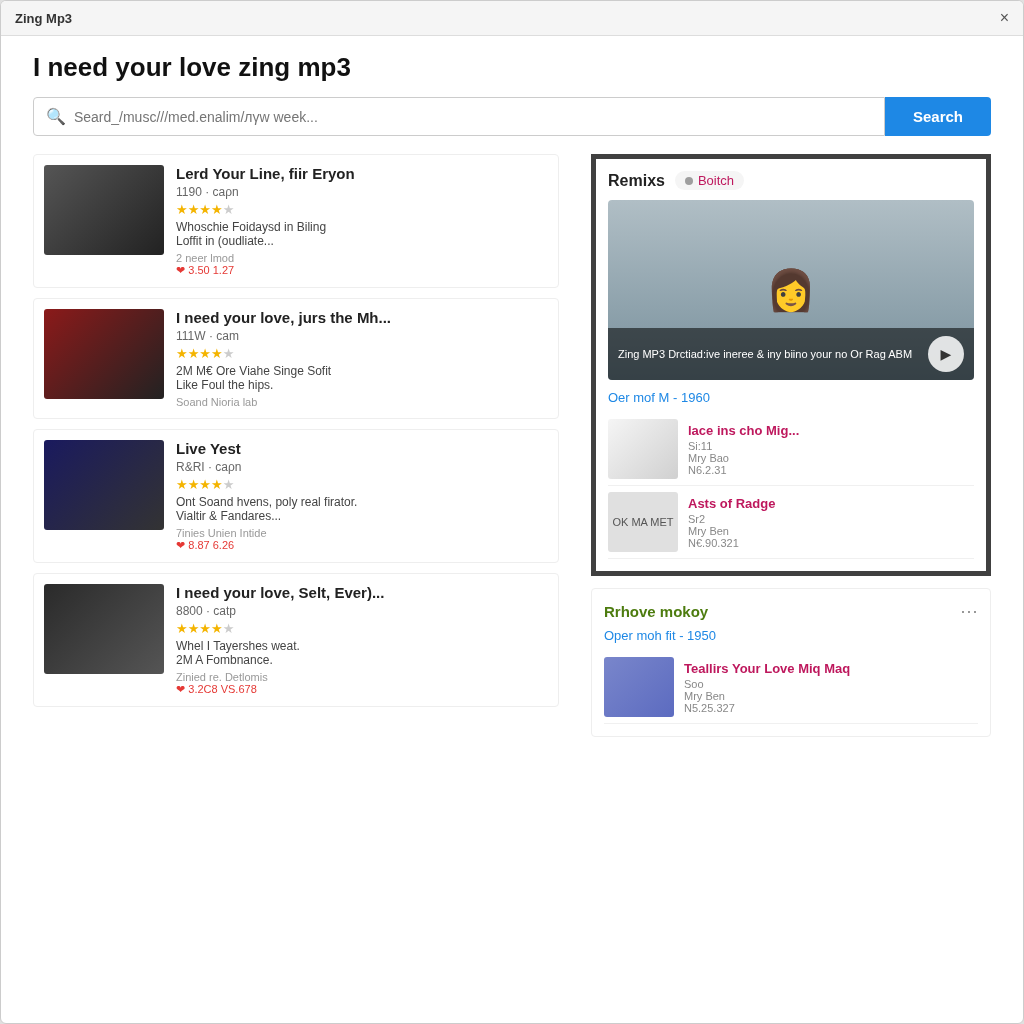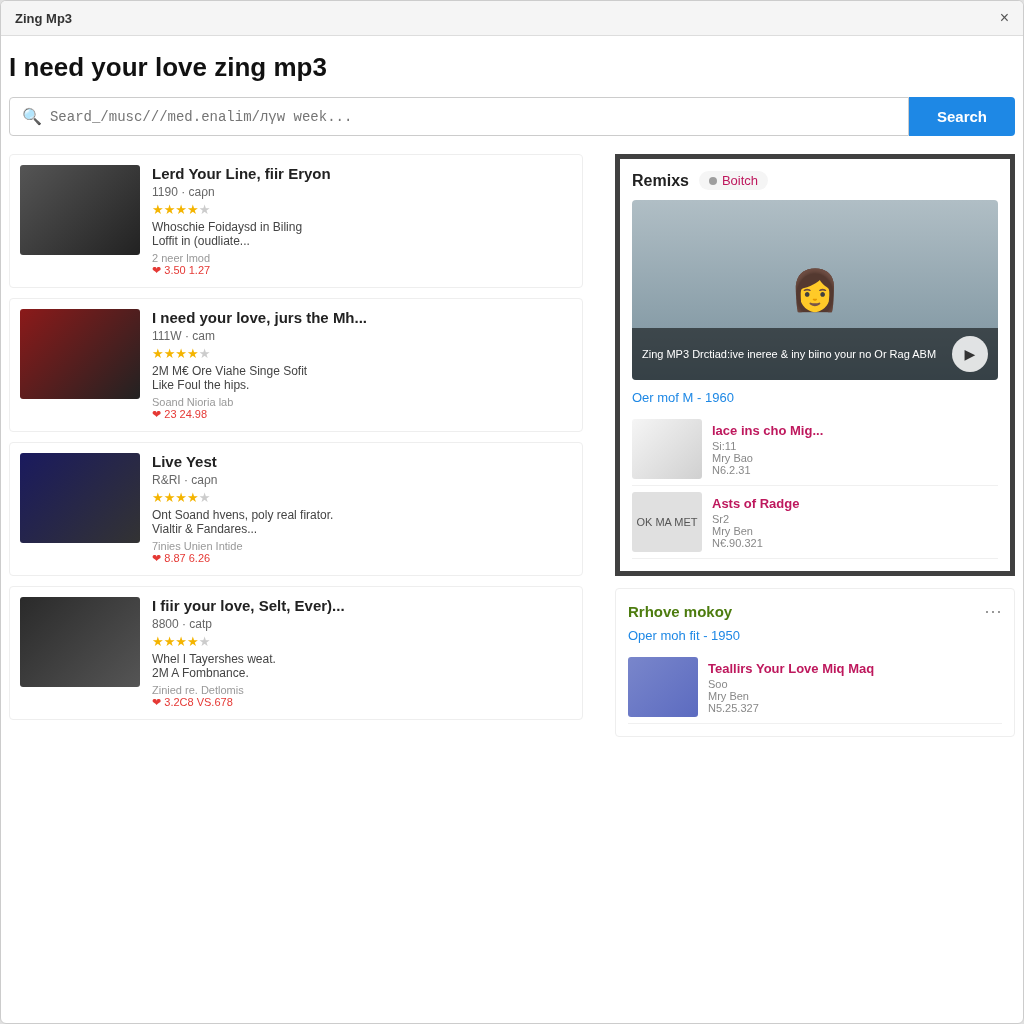--- a/index.html
+++ b/index.html
@@ -35,21 +35,21 @@
       font-weight: 600;
     }
     .close-btn {
       font-size: 16px;
       cursor: pointer;
       color: #555;
       background: none;
       border: none;
     }
     .main-content {
-      padding: 16px 8px;
+      padding: 16px 32px;
       flex: 1;
     }
     .page-title {
       font-size: 26px;
       font-weight: bold;
       color: #111;
       margin-bottom: 14px;
     }
     .search-bar {
       display: flex;
@@ -68,21 +68,20 @@
       color: #aaa;
       font-size: 16px;
       margin-right: 8px;
     }
     .search-input {
       border: none;
       outline: none;
       width: 100%;
       font-size: 14px;
       color: #999;
-      font-family: Liberation Mono, monospace;
     }
     .search-button {
       background: #1e88e5;
       color: #fff;
       border: none;
       padding: 0 28px;
       font-size: 15px;
       font-weight: bold;
       border-radius: 0 4px 4px 0;
       cursor: pointer;
@@ -327,21 +326,20 @@
           <div class="song-info">
             <div class="song-title">I need your love, jurs the Mh...</div>
             <div class="song-meta">111W · cam</div>
             <div class="stars">★★★★<span class="star-empty">★</span></div>
             <div class="song-desc">
               <span>2M M€ Ore Viahe Singe Sofit</span><br>
               <span>Like Foul the hips.</span>
             </div>
             <div class="song-footer">
               <div>Soand Nioria lab</div>
-              <div class="heart-count">❤ 23 24.98</div>
             </div>
           </div>
         </div>
 
         <div class="song-card">
           <div class="song-thumb song-thumb-3"></div>
           <div class="song-info">
             <div class="song-title">Live Yest</div>
             <div class="song-meta">R&amp;RI · caρn</div>
             <div class="stars">★★★★<span class="star-empty">★</span></div>
@@ -352,21 +350,21 @@
             <div class="song-footer">
               <div>7inies Unien Intide</div>
               <div class="heart-count">❤ 8.87 6.26</div>
             </div>
           </div>
         </div>
 
         <div class="song-card">
           <div class="song-thumb song-thumb-4"></div>
           <div class="song-info">
-            <div class="song-title">I fiir your love, Selt, Ever)...</div>
+            <div class="song-title">I need your love, Selt, Ever)...</div>
             <div class="song-meta">8800 · catp</div>
             <div class="stars">★★★★<span class="star-empty">★</span></div>
             <div class="song-desc">
               <span>Whel I Tayershes weat.</span><br>
               <span>2M A Fombnance.</span>
             </div>
             <div class="song-footer">
               <div>Zinied re. Detlomis</div>
               <div class="heart-count">❤ 3.2C8 VS.678</div>
             </div>

